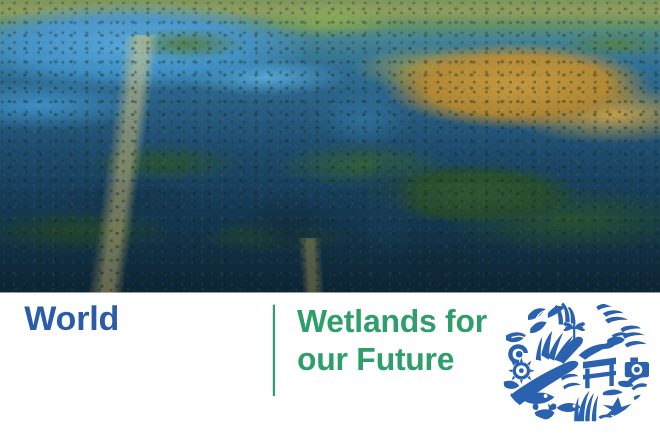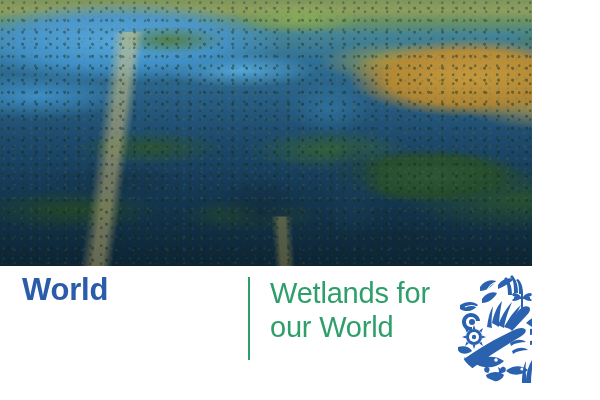--- a/index.html
+++ b/index.html
@@ -3,21 +3,21 @@
 <meta charset="utf-8">
 <style>
   * { margin:0; padding:0; box-sizing:border-box; }
   html,body { width:600px; height:400px; overflow:hidden; }
   body {
     font-family: "Liberation Sans", sans-serif;
     background:#ffffff;
   }
   .poster {
     position:relative;
-    width:532px; height:400px;
+    width:600px; height:400px;
     background:#fca5a5;
     overflow:hidden;
   }
 
   
   .photo {
     position:absolute; left:0; top:0;
     width:600px; height:266px;
     overflow:hidden;
     background:#14406b;
@@ -116,20 +116,21 @@
     width:2px; height:83px;
     background:#2e9e6b;
   }
   .tagline {
     position:absolute; left:270px; top:10px;
     color:#2e9e6b;
     font-size:29px;
     line-height:34px;
     letter-spacing:-.2px;
     white-space:nowrap;
+    font-weight:bold;
   }
   .tagline-l2 { display:block; }
 
   
   .logo {
     position:absolute; left:452px; top:5px;
     width:142px; height:116px;
   }
   .logo svg { display:block; width:142px; height:116px; }
 </style>
@@ -153,21 +154,21 @@
   <div class="banner">
 
     <div class="wwd-title">
       <span>World</span><br>
     </div>
 
     <div class="divider"></div>
 
     <div class="tagline">
       <span>Wetlands for</span>
-      <span class="tagline-l2">our World</span>
+      <span class="tagline-l2">our Future</span>
     </div>
 
     <div class="logo">
       <svg viewBox="0 0 142 116" xmlns="http://www.w3.org/2000/svg" aria-hidden="true">
         <defs>
           <clipPath id="circ">
               <ellipse cx="71" cy="58" rx="70" ry="57"></ellipse>
             </clipPath>
         </defs>
         <g clip-path="url(#circ)" fill="#2a62b0">

